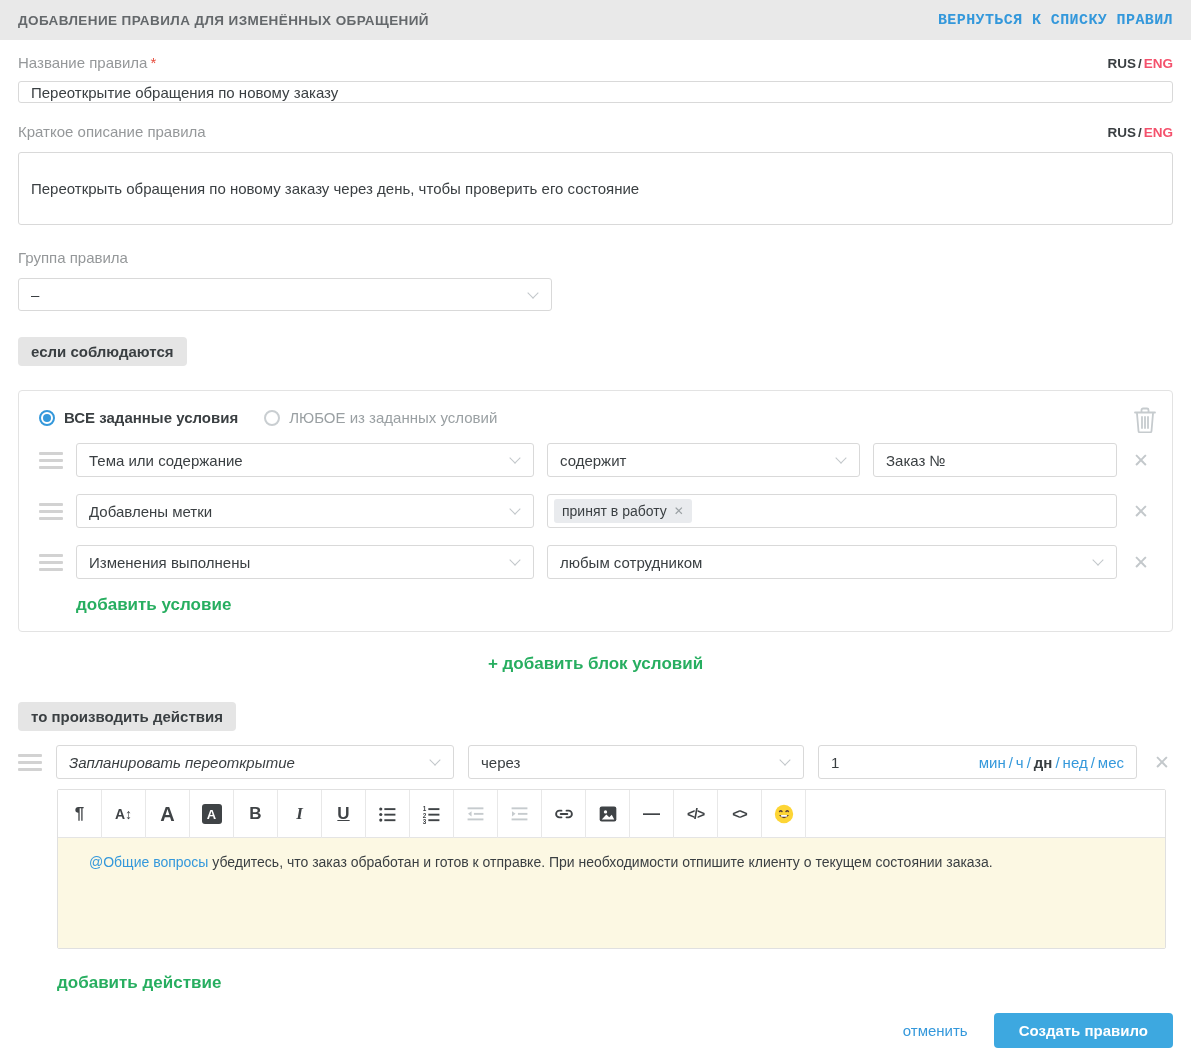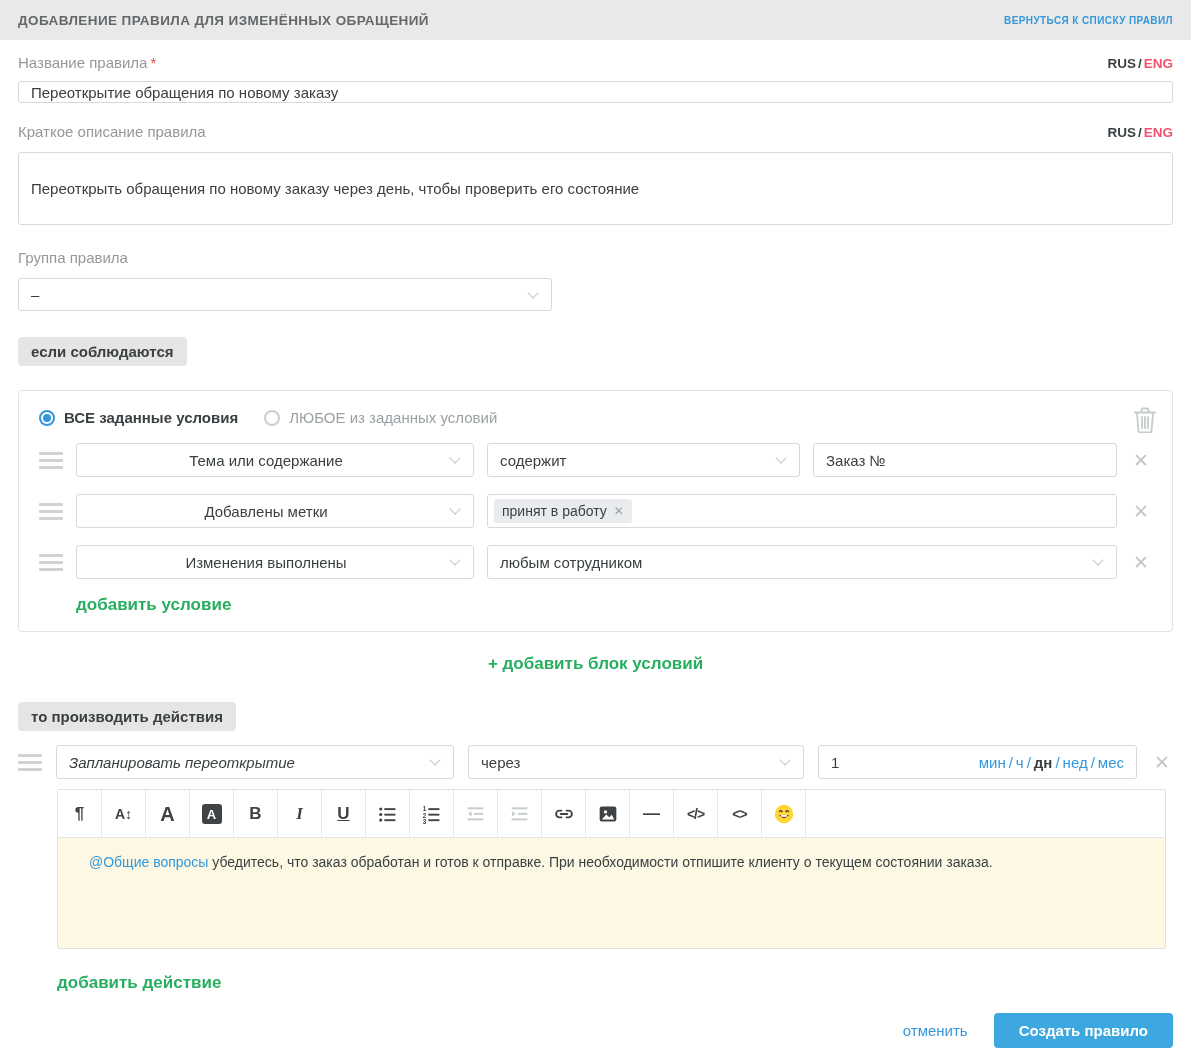--- a/index.html
+++ b/index.html
@@ -14,22 +14,22 @@
   
   .top-strip {
     height: 40px; background: #e9e9e9;
     display: flex; align-items: center; justify-content: space-between;
     padding: 12px 18px;
   }
   .top-strip .title {
     font-size: 13.5px; font-weight: bold; color: #64686b; letter-spacing: .4px;
   }
   .top-strip .back-link {
-    font-size: 10px; font-weight: bold; color: #3498db; letter-spacing: .4px;
-    text-decoration: none; cursor: pointer;
+    font-size: 15px; font-weight: bold; color: #3498db; letter-spacing: .4px;
+    text-decoration: none; cursor: pointer; font-family: Liberation Mono, monospace;
   }
 
   main { padding: 0 18px 17px 18px; }
 
   
   .label-row { display: flex; justify-content: space-between; align-items: flex-end; }
   .label-row.first { margin-top: 14px; }
   .label-row.second { margin-top: 20px; }
   .field-label { color: #95989a; font-size: 15px; }
   .req { color: #e74c3c; margin-left: 3px; }
@@ -86,21 +86,21 @@
   }
   .radio-opt .lbl-on { font-weight: bold; color: #3a3f42; }
   .radio-opt .lbl-off { color: #9aa0a3; }
   .trash-btn { position: absolute; right: 16px; top: 16px; cursor: pointer; color: #c6cbce; }
 
   .cond-row, .action-row { display: flex; align-items: center; margin-top: 17px; gap: 13px; }
   .drag-handle { width: 24px; flex: none; cursor: grab; padding: 2px 0; }
   .drag-handle i { display: block; height: 3px; background: #d2d2d2; margin: 4px 0; border-radius: 1px; }
   .cond-row .fake-select, .cond-row .text-input, .cond-row .tag-box,
   .action-row .fake-select, .action-row .num-box { margin-top: 0; height: 34px; }
-  .w-field { width: 398px; flex: none; justify-content: center; }
+  .w-field { width: 458px; flex: none; }
   .w-op { width: 313px; flex: none; }
   .grow { flex: 1 1 auto; width: auto; }
   .x-btn {
     flex: none; width: 22px; text-align: center; font-size: 19px; color: #c3c8cb;
     cursor: pointer; line-height: 1; user-select: none;
   }
   .tag-box { display: flex; align-items: center; padding: 0 6px; gap: 6px; }
   .tag-pill {
     background: #e9ebee; border-radius: 3px; padding: 4px 8px;
     font-size: 14px; color: #3a3f42; display: flex; align-items: center; gap: 7px;

